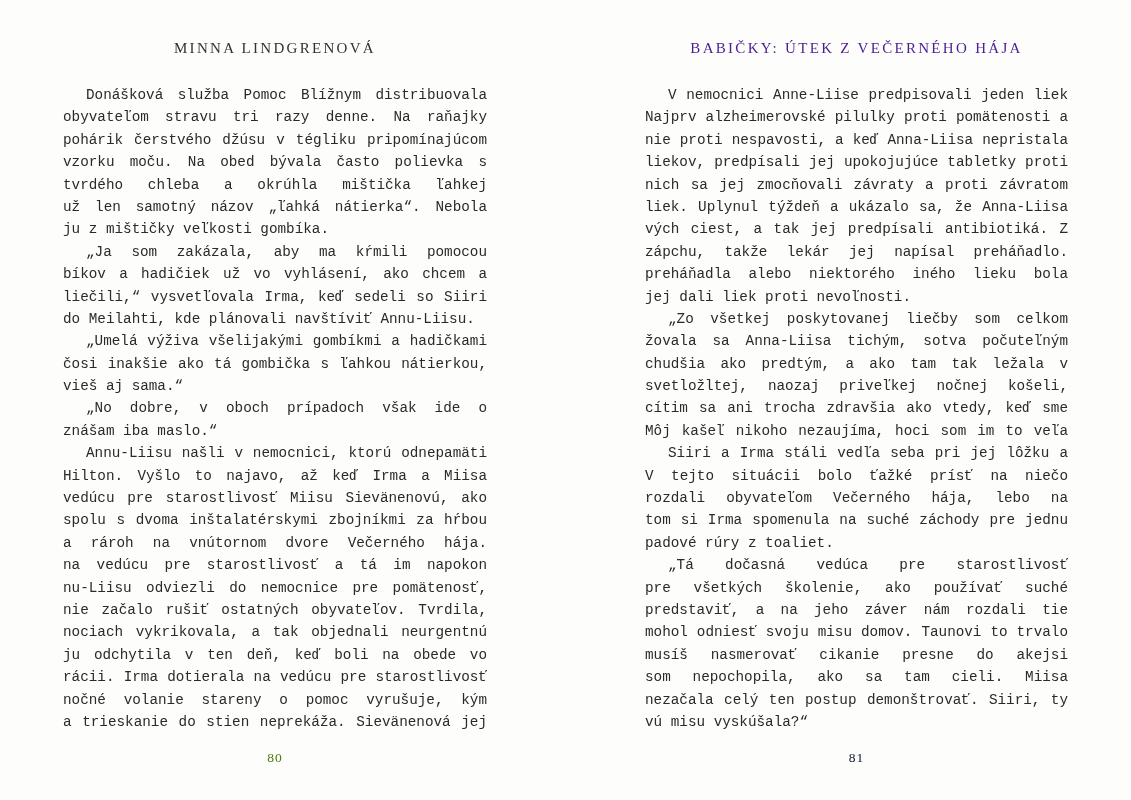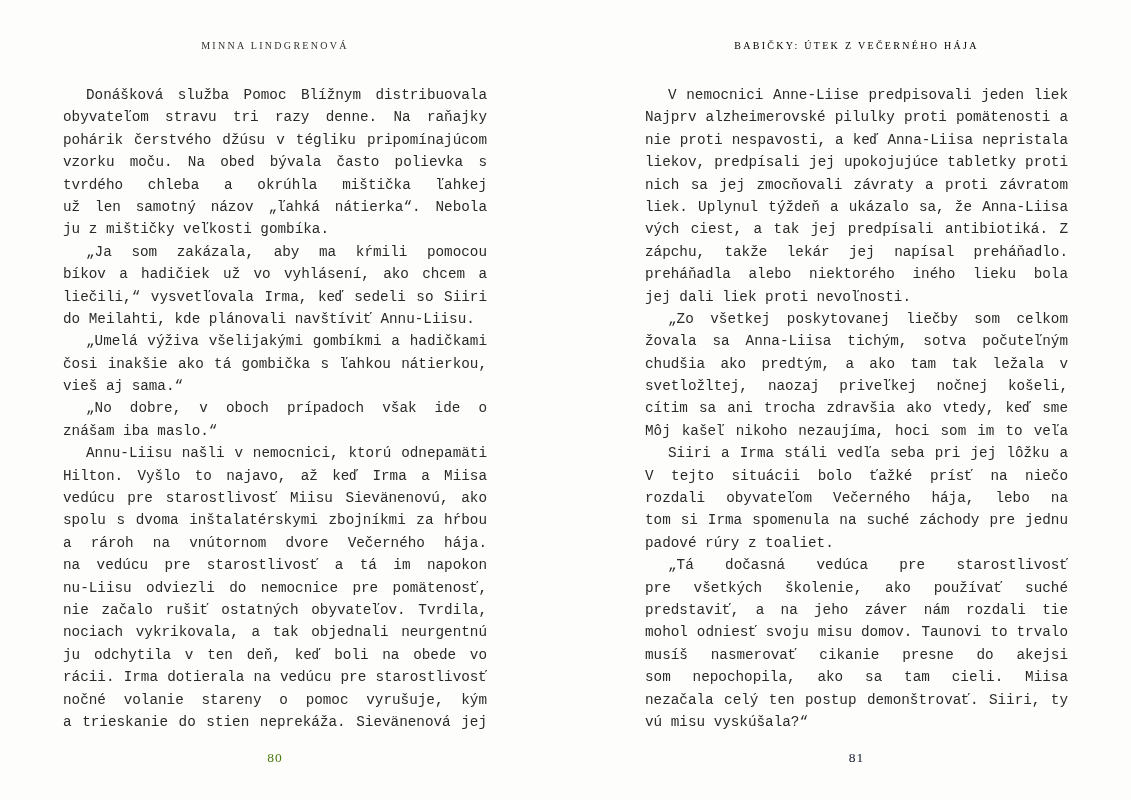--- a/index.html
+++ b/index.html
@@ -25,21 +25,21 @@
   }
   .page.left  { left: 63px;  width: 424px; }
   .page.right { left: 645px; width: 423px; }
 
   .running-header {
     position: absolute;
     top: 40px;
     left: 0;
     width: 100%;
     text-align: center;
-    font-size: 10px;
+    font-size: 15px;
     letter-spacing: 2.3px;
     color: #35322e;
     white-space: nowrap;
   }
   .page-body {
     position: absolute;
     top: 84px;
     left: 0;
     width: 100%;
     font-size: 14.3px;
@@ -112,21 +112,21 @@
           <div class="line">ju odchytila v ten deň, keď boli na obede vo francúzskej reštau-</div>
           <div class="line">rácii. Irma dotierala na vedúcu pre starostlivosť otázkami, prečo</div>
           <div class="line">nočné volanie stareny o pomoc vyrušuje, kým nepretržité vŕtanie</div>
           <div class="line last">a trieskanie do stien neprekáža. Sievänenová jej neodpovedala.</div>
         </div>
       </div>
     <div class="page-number" style="color: #4d7c0f;">80</div>
   </section>
 
   <section class="page right">
-    <div class="running-header" style="color: #000000;">BABIČKY: ÚTEK Z VEČERNÉHO HÁJA</div>
+    <div class="running-header" style="color: #4c1d95;">BABIČKY: ÚTEK Z VEČERNÉHO HÁJA</div>
     <div class="page-body" id="right-body">
         <div class="para">
           <div class="line first">V nemocnici Anne-Liise predpisovali jeden liek za druhým.</div>
           <div class="line">Najprv alzheimerovské pilulky proti pomätenosti a lieky na spa-</div>
           <div class="line">nie proti nespavosti, a keď Anna-Liisa nepristala na prehĺtanie</div>
           <div class="line">liekov, predpísali jej upokojujúce tabletky proti agresivite. Po</div>
           <div class="line">nich sa jej zmocňovali závraty a proti závratom predpísali štvrtý</div>
           <div class="line">liek. Uplynul týždeň a ukázalo sa, že Anna-Liisa má zápal močo-</div>
           <div class="line">vých ciest, a tak jej predpísali antibiotiká. Z tých dostala hroznú</div>
           <div class="line">zápchu, takže lekár jej napísal preháňadlo. Vedľajším účinkom</div>

